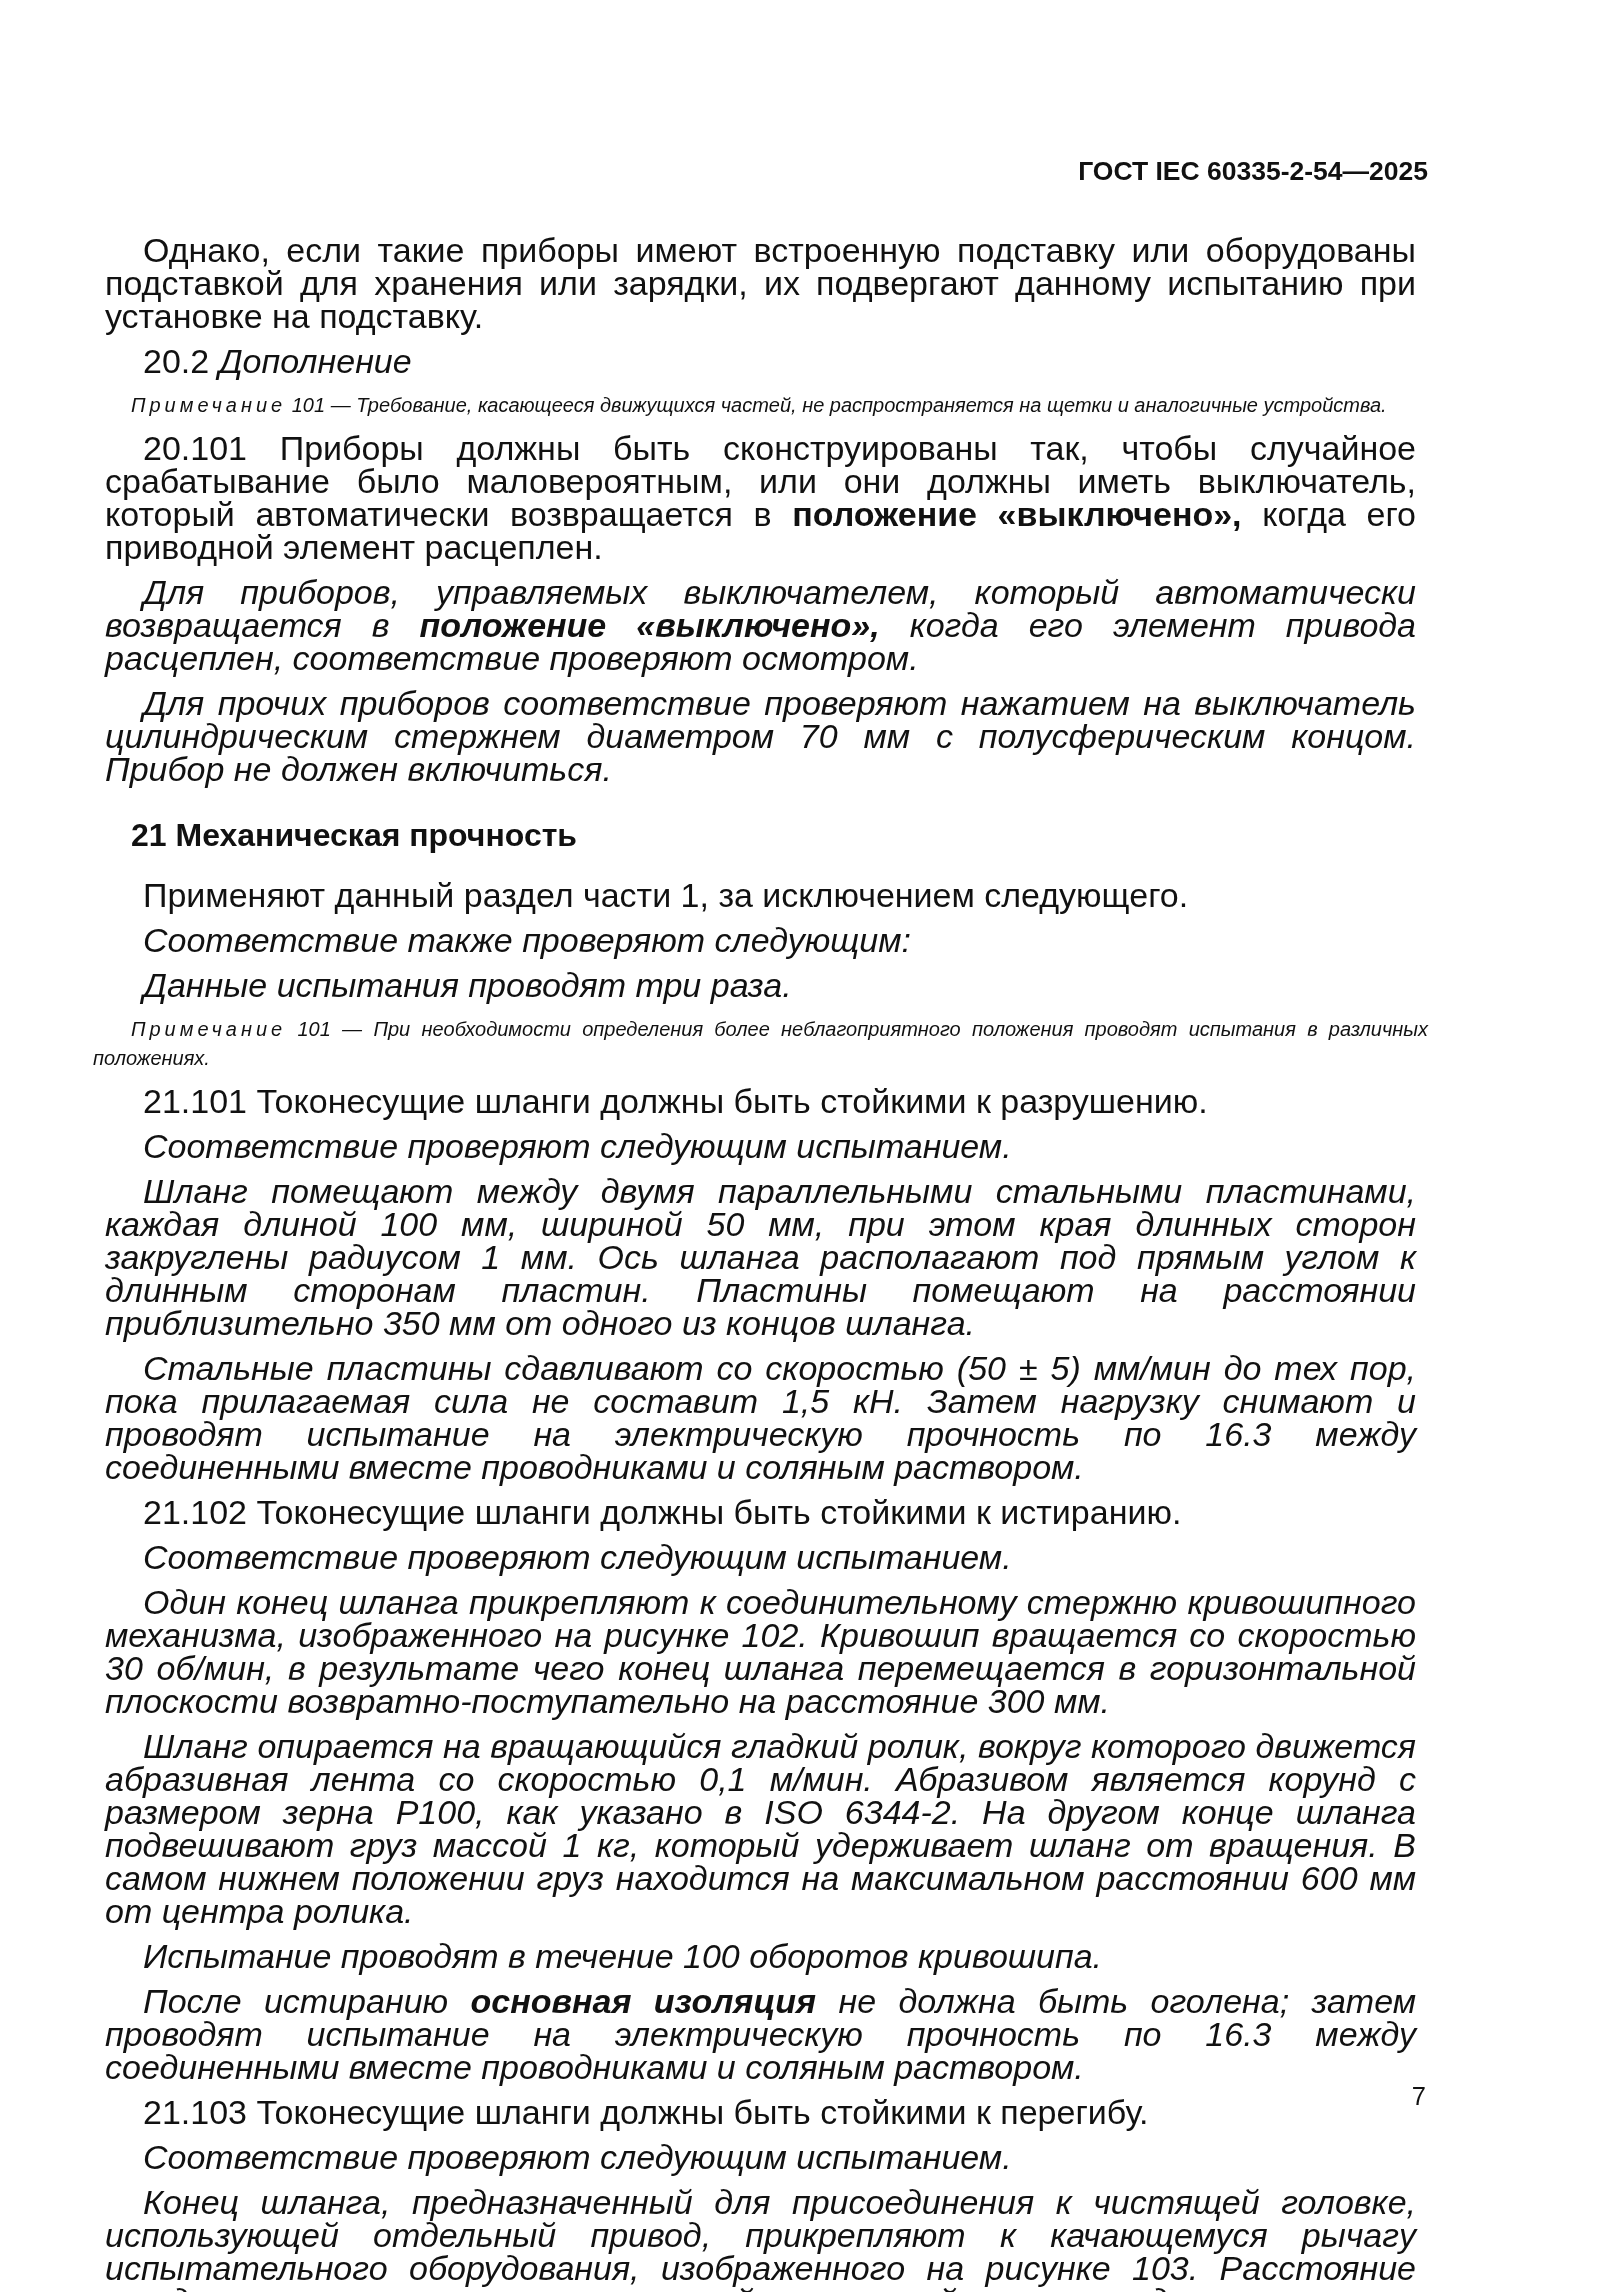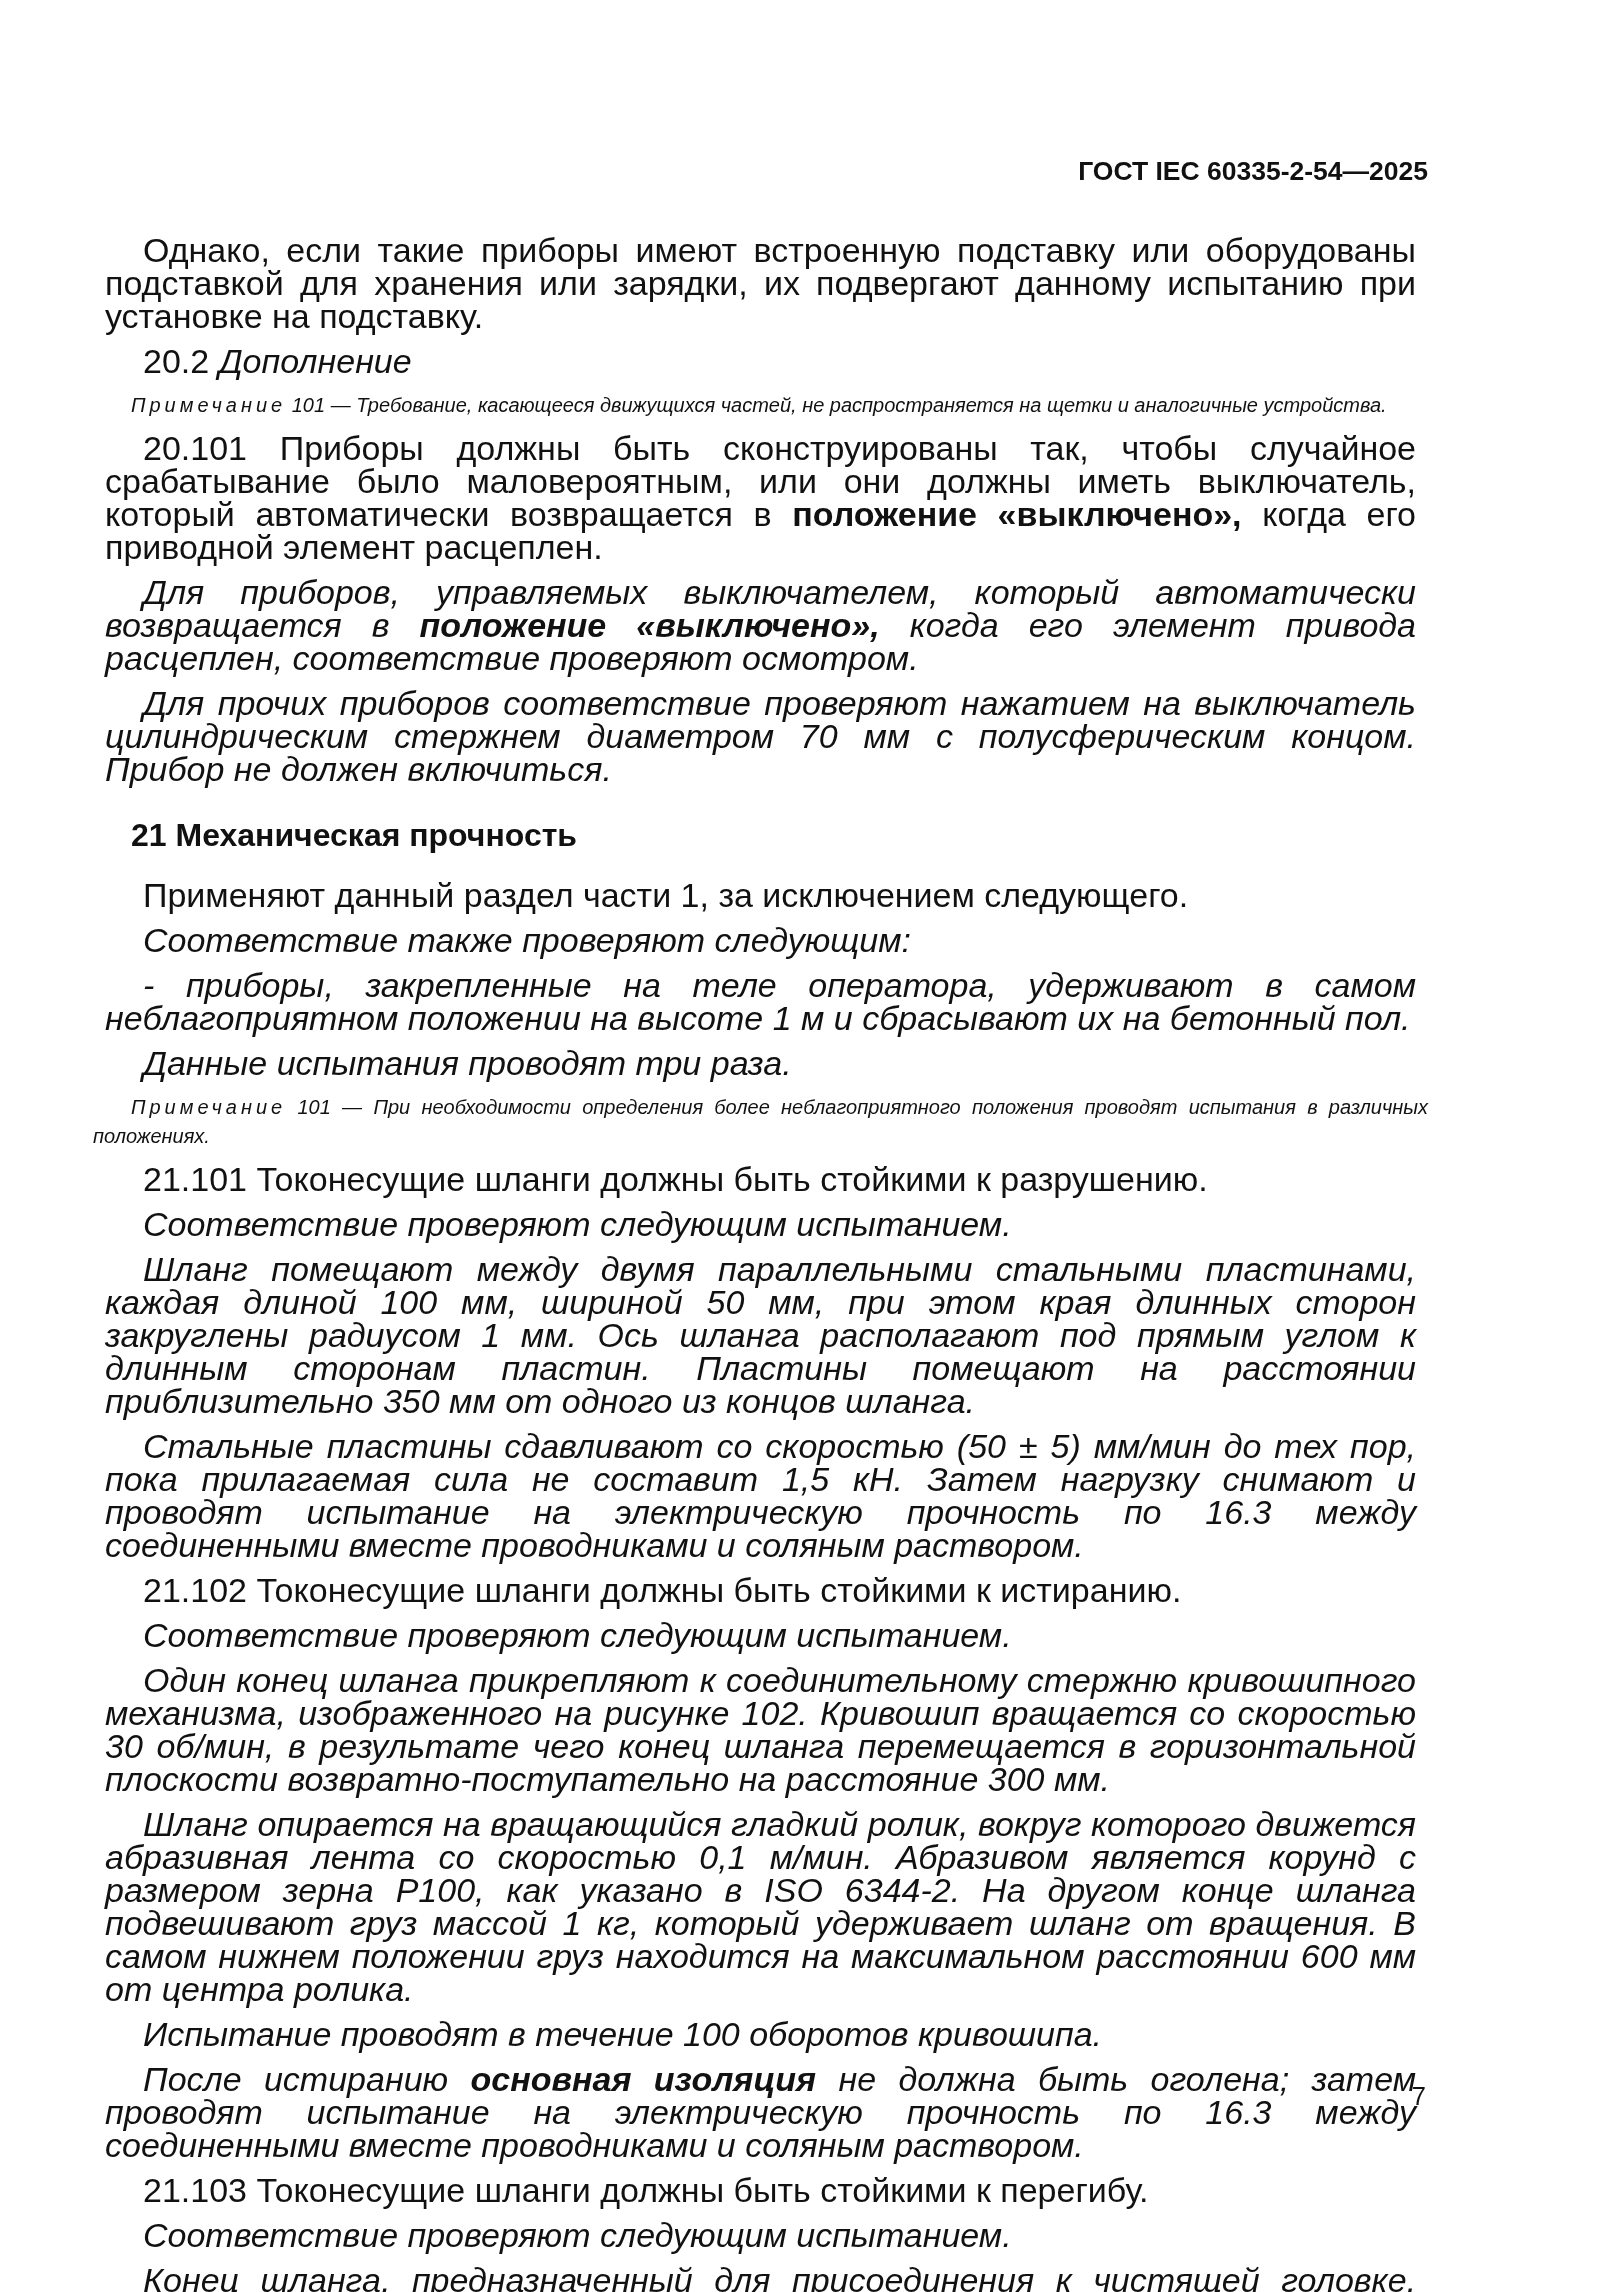--- a/index.html
+++ b/index.html
@@ -74,21 +74,20 @@
   <div class="content">
       <p class="blk-body"><span class="run">Однако, если такие приборы имеют встроенную подставку или оборудованы подставкой для хранения или зарядки, их подвергают данному испытанию при установке на подставку.</span></p>
       <p class="blk-body"><span class="run">20.2 </span><span class="run i">Дополнение</span></p>
       <p class="blk-note"><span class="run sp">Примечание</span><span class="run">&nbsp;101 — Требование, касающееся движущихся частей, не распространяется на щетки и аналогичные устройства.</span></p>
       <p class="blk-body"><span class="run">20.101 Приборы должны быть сконструированы так, чтобы случайное срабатывание было маловероятным, или они должны иметь выключатель, который автоматически возвращается в </span><span class="run b">положение «выключено»,</span><span class="run"> когда его приводной элемент расцеплен.</span></p>
       <p class="blk-body it"><span class="run">Для приборов, управляемых выключателем, который автоматически возвращается в </span><span class="run b">положение «выключено»,</span><span class="run"> когда его элемент привода расцеплен, соответствие проверяют осмотром.</span></p>
       <p class="blk-body it"><span class="run">Для прочих приборов соответствие проверяют нажатием на выключатель цилиндрическим стержнем диаметром 70 мм с полусферическим концом. Прибор не должен включиться.</span></p>
       <h2 class="blk-heading"><span class="run">21 Механическая прочность</span></h2>
       <p class="blk-body"><span class="run">Применяют данный раздел части 1, за исключением следующего.</span></p>
       <p class="blk-body it"><span class="run">Соответствие также проверяют следующим:</span></p>
-      <p class="blk-body it"><span class="run">- приборы, закрепленные на теле оператора, удерживают в самом неблагоприятном положении на высоте 1 м и сбрасывают их на бетонный пол.</span></p>
       <p class="blk-body it"><span class="run">Данные испытания проводят три раза.</span></p>
       <p class="blk-note"><span class="run sp">Примечание</span><span class="run">&nbsp;101 — При необходимости определения более неблагоприятного положения проводят испытания в различных положениях.</span></p>
       <p class="blk-body"><span class="run">21.101 Токонесущие шланги должны быть стойкими к разрушению.</span></p>
       <p class="blk-body it"><span class="run">Соответствие проверяют следующим испытанием.</span></p>
       <p class="blk-body it"><span class="run">Шланг помещают между двумя параллельными стальными пластинами, каждая длиной 100 мм, шириной 50 мм, при этом края длинных сторон закруглены радиусом 1 мм. Ось шланга располагают под прямым углом к длинным сторонам пластин. Пластины помещают на расстоянии приблизительно 350 мм от одного из концов шланга.</span></p>
       <p class="blk-body it"><span class="run">Стальные пластины сдавливают со скоростью (50 ± 5) мм/мин до тех пор, пока прилагаемая сила не составит 1,5 кН. Затем нагрузку снимают и проводят испытание на электрическую прочность по 16.3 между соединенными вместе проводниками и соляным раствором.</span></p>
       <p class="blk-body"><span class="run">21.102 Токонесущие шланги должны быть стойкими к истиранию.</span></p>
       <p class="blk-body it"><span class="run">Соответствие проверяют следующим испытанием.</span></p>
       <p class="blk-body it"><span class="run">Один конец шланга прикрепляют к соединительному стержню кривошипного механизма, изображенного на рисунке 102. Кривошип вращается со скоростью 30 об/мин, в результате чего конец шланга перемещается в горизонтальной плоскости возвратно-поступательно на расстояние 300 мм.</span></p>
       <p class="blk-body it"><span class="run">Шланг опирается на вращающийся гладкий ролик, вокруг которого движется абразивная лента со скоростью 0,1 м/мин. Абразивом является корунд с размером зерна P100, как указано в ISO 6344-2. На другом конце шланга подвешивают груз массой 1 кг, который удерживает шланг от вращения. В самом нижнем положении груз находится на максимальном расстоянии 600 мм от центра ролика.</span></p>

